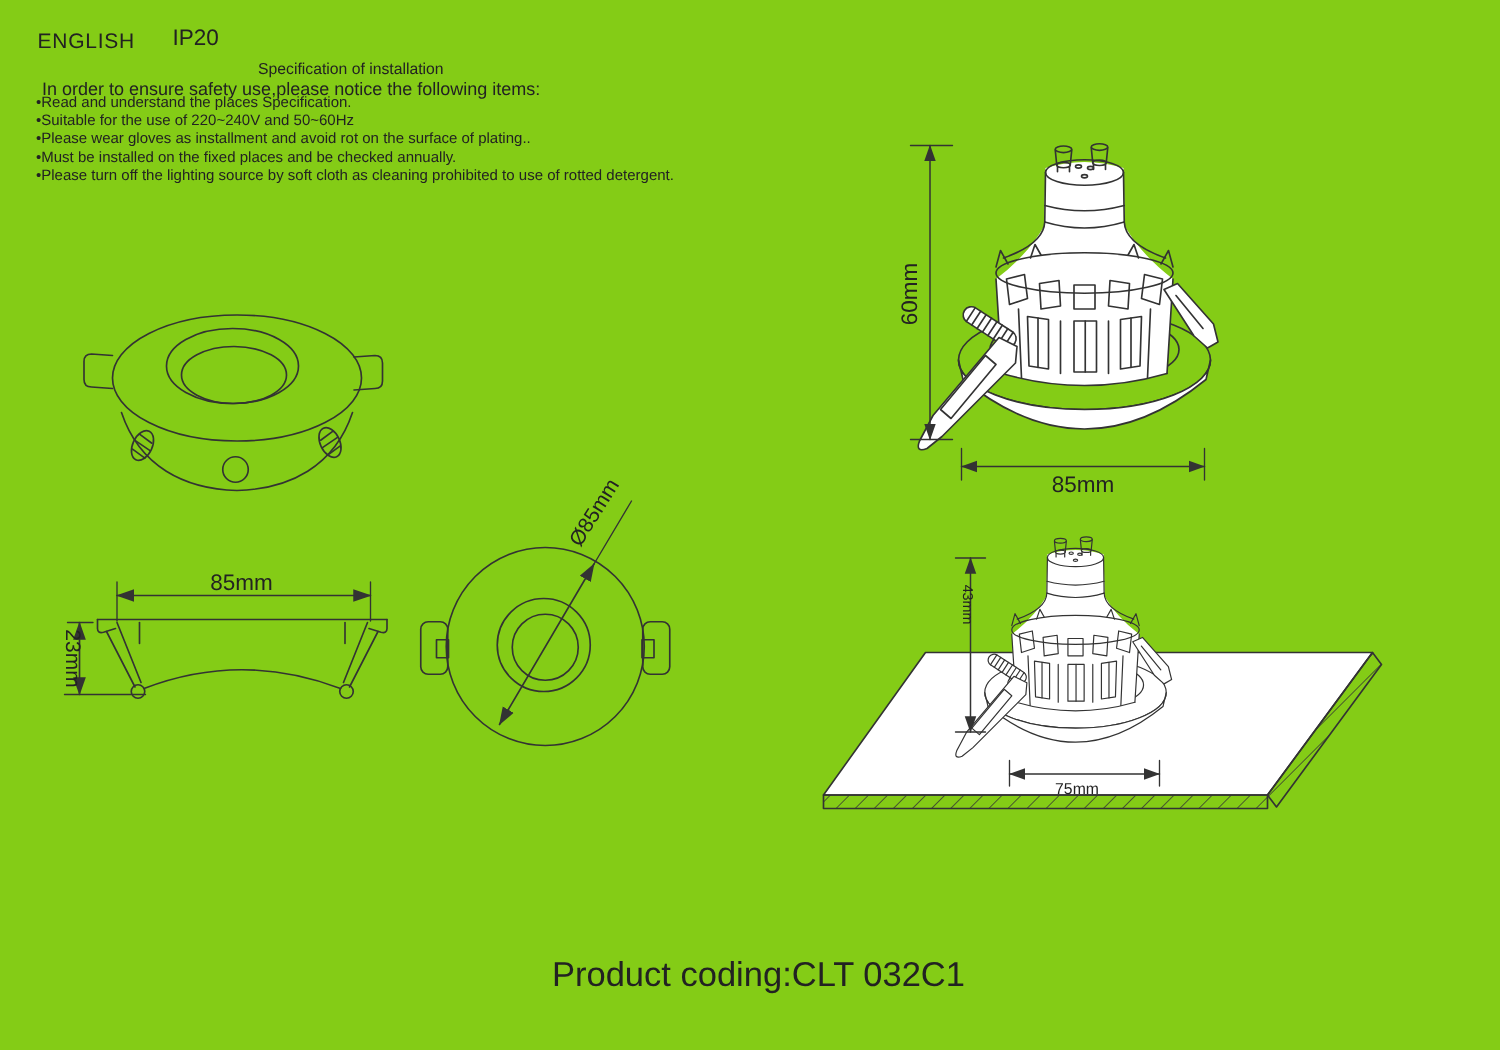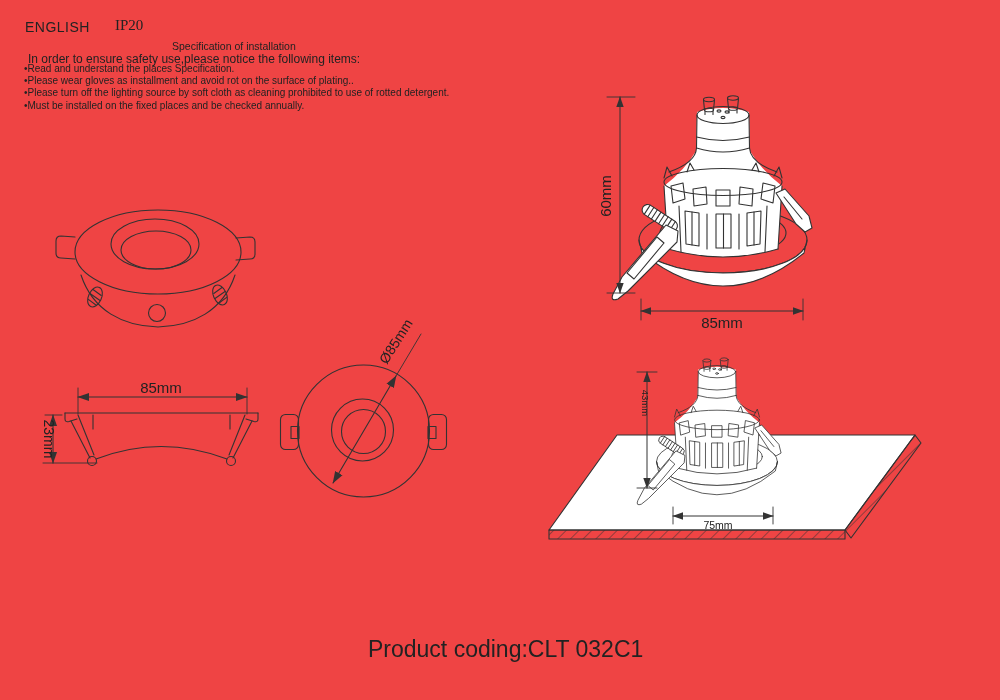--- a/index.html
+++ b/index.html
@@ -1,22 +1,22 @@
 <!DOCTYPE html>
 <html><head>
 <meta charset="utf-8">
 <style>
   html,body{margin:0;padding:0;background:#e8e8e8;}
   .canvas{
-    position:relative;width:1000px;height:700px;background:#ef4444;
+    position:relative;width:1000px;height:700px;background:#84cc16;
     font-family:"Liberation Sans",sans-serif;color:#222;overflow:hidden;
   }
   .abs{position:absolute;}
   .lang{left:25px;top:19px;font-size:14px;letter-spacing:.5px;}
-  .ip{left:115px;top:17px;font-size:15px;font-family:Liberation Serif, serif;}
+  .ip{left:115px;top:17px;font-size:15px;}
   .spec-title{left:160px;top:40px;font-size:10.5px;margin-left:12px;}
   .spec-intro{left:28px;top:52px;font-size:12px;}
   .spec-list{left:24px;top:63px;font-size:10px;line-height:12.2px;}
   .spec-line{white-space:nowrap;}
   .coding{left:368px;top:636px;font-size:23px;}
   svg{position:absolute;overflow:visible;}
   svg text{font-family:"Liberation Sans",sans-serif;fill:#222;stroke:none;}
   .dimtxt{font-size:14px;}
   .dimtxt-lg{font-size:15px;}
   .dimtxt-sm{font-size:9.5px;}
@@ -27,23 +27,24 @@
 
 <div class="canvas">
 
   <div class="abs lang">ENGLISH</div>
   <div class="abs ip">IP20</div>
   <div class="abs spec-title">Specification of installation</div>
   <div class="abs spec-intro">In order to ensure safety use,please notice the following items:</div>
 
   <div class="abs spec-list">
     <div class="spec-line"><span>•</span><span>Read and understand the places Specification.</span></div>
+    <div class="spec-line"><span>•</span><span>Suitable for the use of 220~240V and 50~60Hz</span></div>
     <div class="spec-line"><span>•</span><span>Please wear gloves as installment and avoid rot on the surface of plating..</span></div>
+    <div class="spec-line"><span>•</span><span>Must be installed on the fixed places and be checked annually.</span></div>
     <div class="spec-line"><span>•</span><span>Please turn off the lighting source by soft cloth as cleaning prohibited to use of rotted detergent.</span></div>
-    <div class="spec-line"><span>•</span><span>Must be installed on the fixed places and be checked annually.</span></div>
   </div>
 
   <svg style="left:48px;top:193px;" width="215" height="160" viewBox="0 0 215 160">
     <g stroke="#333" fill="none" stroke-width="1.1" stroke-linecap="round" stroke-linejoin="round">
       <ellipse cx="110" cy="59" rx="83" ry="42"></ellipse>
       <ellipse cx="107" cy="51" rx="44" ry="25"></ellipse>
       <ellipse cx="108" cy="57" rx="35" ry="19"></ellipse>
       <path d="M33,82 C45,118 75,133 110,134 C145,133 175,118 187,82"></path>
       <path d="M27,44 L13,43 Q8,43 8,48 L8,60 Q8,65 13,65 L27,66"></path>
       <path d="M188,45 L202,44 Q207,44 207,49 L207,61 Q207,66 202,66 L188,67"></path>

